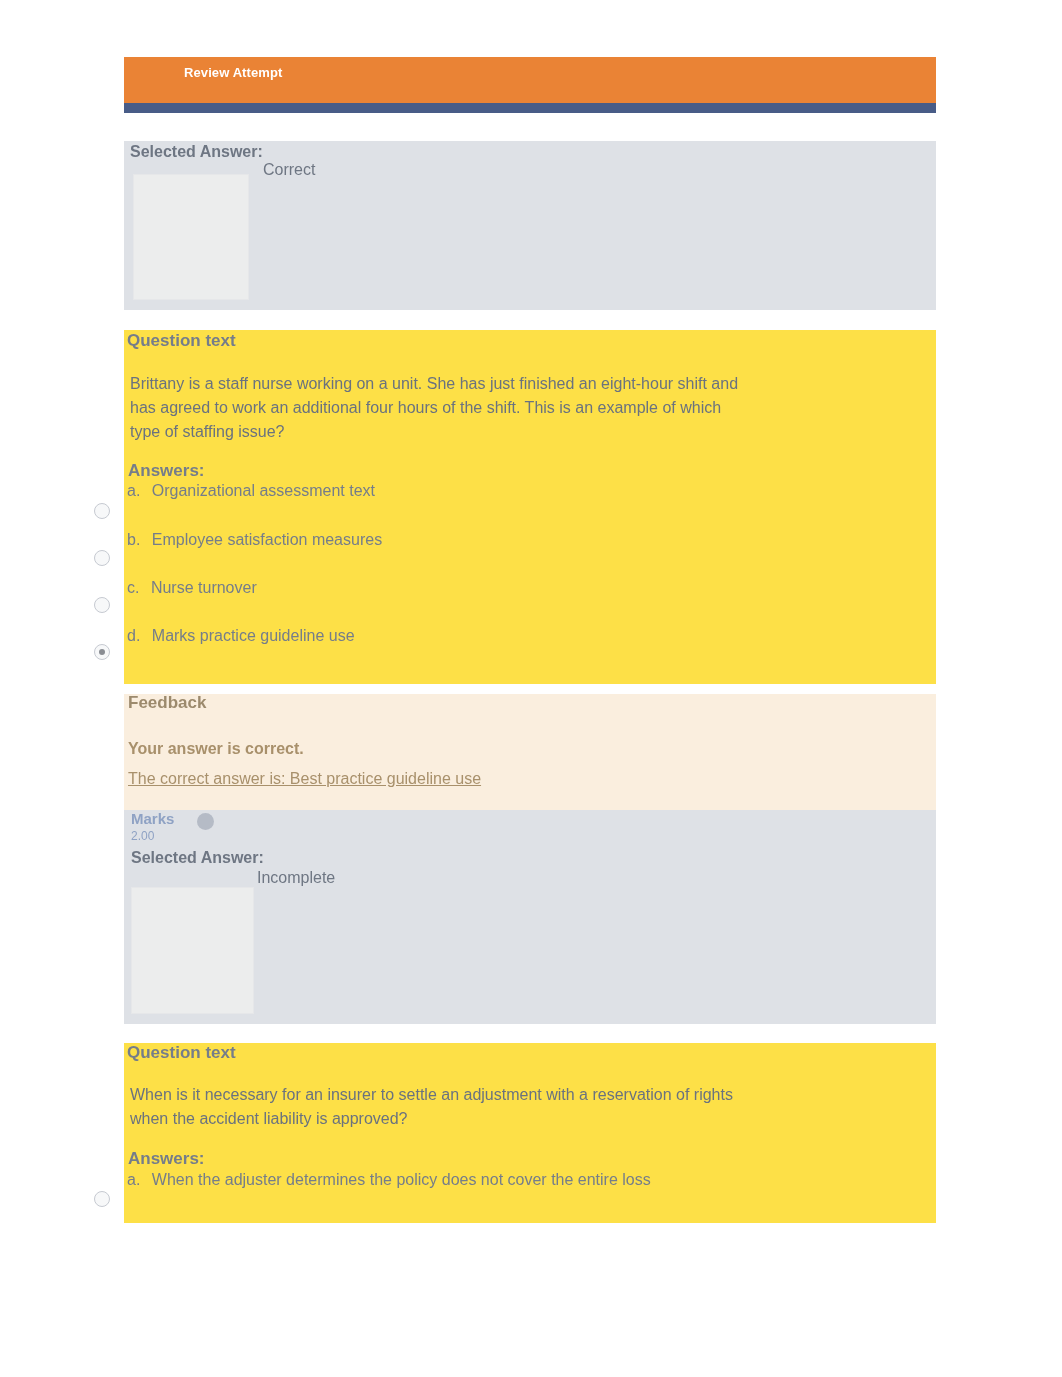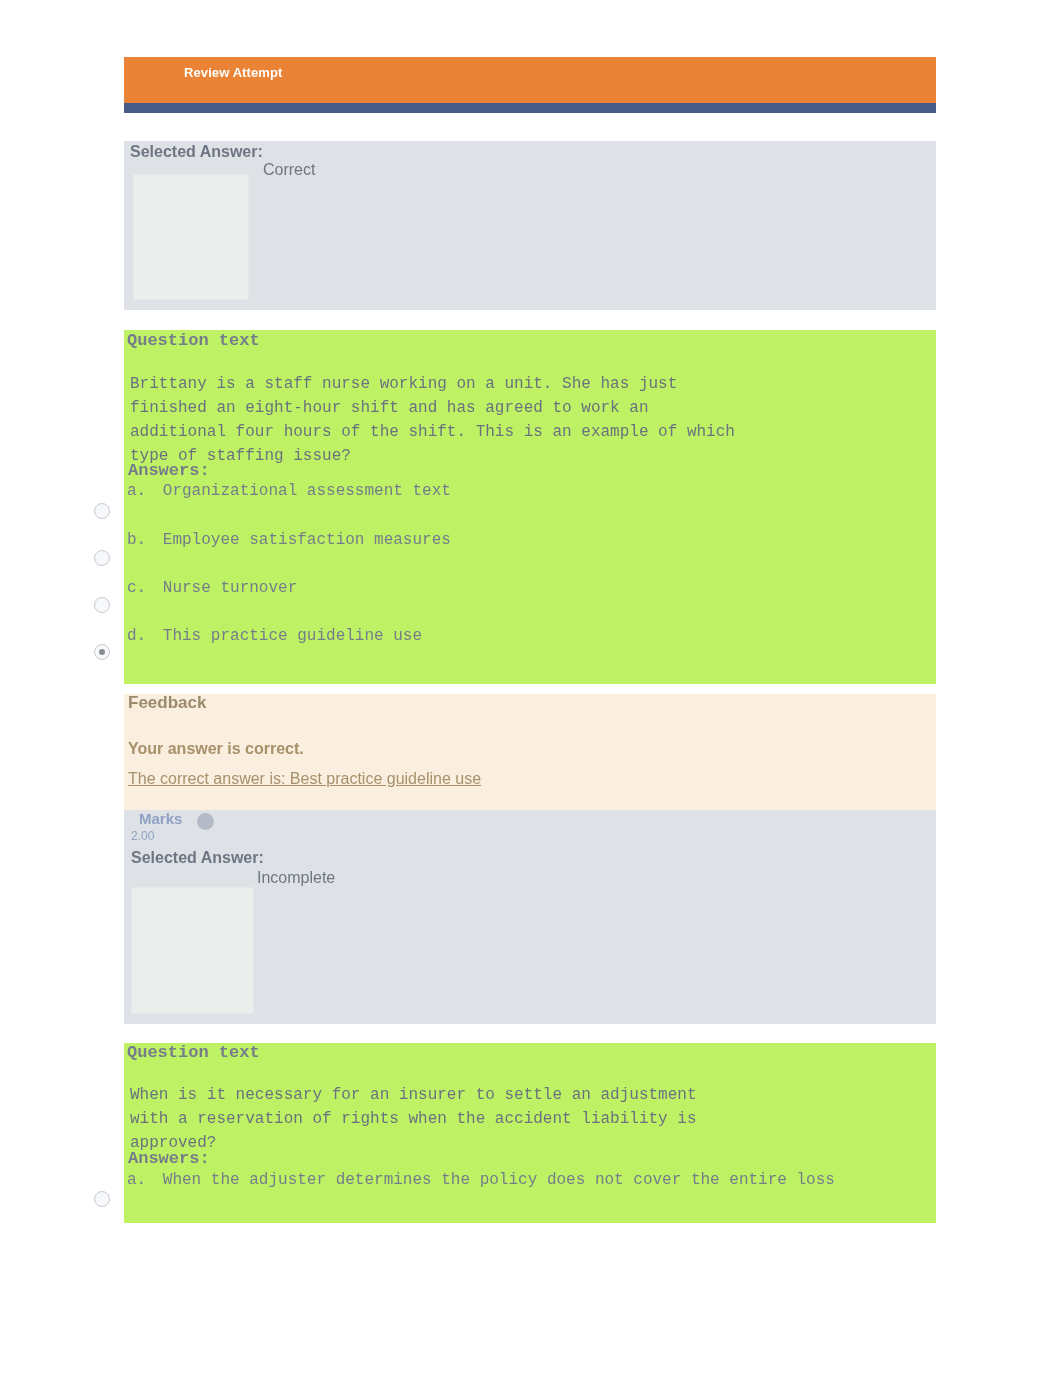--- a/index.html
+++ b/index.html
@@ -9,21 +9,21 @@
 
   
   .banner{position:absolute;left:124px;top:57px;width:812px;height:46px;background:#EA8335;}
   .banner-title{position:absolute;left:12px;top:8px;font-size:13px;font-weight:bold;color:#FFFFFF;
                 letter-spacing:.1px;white-space:nowrap;padding-left:48px;}
   .banner-rule{position:absolute;left:124px;top:103px;width:812px;height:10px;background:#485C87;}
 
   
   .blk{position:absolute;left:124px;width:812px;box-sizing:border-box;}
   .grey{background:#DEE1E6;}
-  .blue{background:#bef264;font-family:Liberation Mono, monospace;}
+  .blue{background:#fde047;}
   .cream{background:#FAEEDE;}
   .cream .qhead{color:#9C8A6D;}
   .cream .qbody{color:#A8906B;}
 
   .row{position:absolute;white-space:nowrap;font-size:16px;color:#6E7683;}
   .row.b{font-weight:bold;}
   .lnk{color:#8FA2C4;}
 
   .qhead{position:absolute;font-size:17px;font-weight:bold;color:#757D8A;white-space:nowrap;}
   .qbody{position:absolute;font-size:16px;color:#6A727F;line-height:24px;}
@@ -73,32 +73,32 @@
 
     <div class="radio" style="left:-30px;top:267px;"></div>
     <div class="optrow" style="left:3px;top:249px;">
       <span>c.</span>
       <span>Nurse turnover</span>
     </div>
 
     <div class="radio sel" style="left:-30px;top:314px;"></div>
     <div class="optrow" style="left:3px;top:297px;">
       <span>d.</span>
-      <span>This practice guideline use</span>
+      <span>Marks practice guideline use</span>
     </div>
   </div>
 
   <div class="blk cream" style="top:694px;height:124px;">
     <div class="qhead" style="left:4px;top:-1px;">Feedback</div>
     <div class="qbody" style="left:4px;top:43px;font-weight:bold;">Your answer is correct.</div>
     <div class="qbody" style="left:4px;top:73px;text-decoration:underline;">The correct answer is: Best practice guideline use</div>
   </div>
 
   <div class="blk grey" style="top:810px;height:214px;">
-    <div class="row b lnk" style="left:7px;top:0px;font-size:15px;margin-left:8px;">Marks</div>
+    <div class="row b lnk" style="left:7px;top:0px;font-size:15px;">Marks</div>
     <span class="statusicon"></span>
     <div class="row lnk" style="left:7px;top:19px;font-size:12px;">2.00</div>
     <div class="row b" style="left:7px;top:39px;">Selected Answer:</div>
     <div class="row" style="left:133px;top:59px;">Incomplete</div>
     <div class="imgbox" style="left:7px;top:77px;width:123px;height:127px;"></div>
   </div>
 
   <div class="blk blue" style="top:1043px;height:180px;">
     <div class="qhead" style="left:3px;top:0px;">Question text</div>
     <div class="qbody" style="left:6px;top:40px;width:612px;">When is it necessary for an insurer to settle an adjustment with a reservation of rights when the accident liability is approved?</div>

